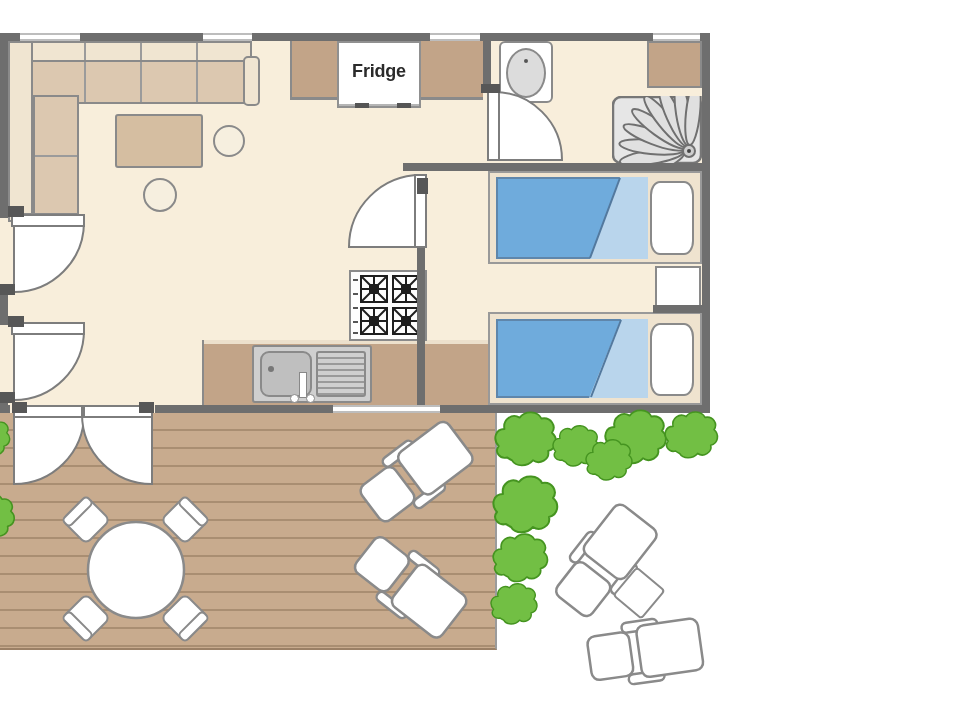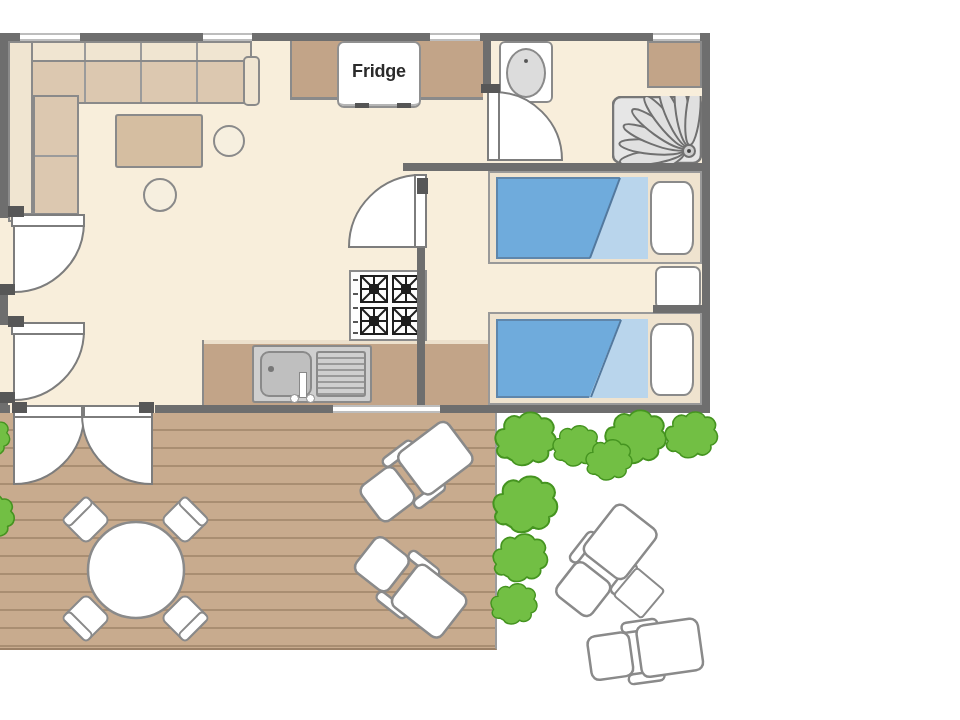--- a/index.html
+++ b/index.html
@@ -6,21 +6,21 @@
   *{box-sizing:border-box;}
   #canvas{position:relative;width:960px;height:720px;background:var(--background,#fff);overflow:hidden;
           font-family:"Liberation Sans","DejaVu Sans",sans-serif;}
   .abs{position:absolute;}
   .wall{position:absolute;background:var(--wall,#6e6e6e);}
   .window{position:absolute;background:#ffffff;border-top:2px solid #bdbdbd;border-bottom:2px solid #bdbdbd;}
   .b2{border:2px solid var(--outline,#8a8a8a);}
   .cream{background:var(--sofa-frame,#f0e5d1);}
   .tan{background:var(--counter,#c2a488);}
   .cushion{background:var(--sofa-cushion,#dcc8b0);}
-  .white-box{background:#ffffff;border-radius:7px;}
+  .white-box{background:#ffffff;}
   .label{color:var(--text,#2b2b2b);font-weight:bold;display:flex;align-items:center;justify-content:center;
          text-align:center;letter-spacing:-0.2px;}
   svg{display:block;}
   .svg-overlay{position:absolute;left:0;top:0;pointer-events:none;}
 </style>
 </head>
 <body>
 
 <div id="canvas" style="--background: #ffffff; --wall: #6e6e6e; --floor: #f8eedb; --outline: #8a8a8a; --counter: #c2a488; --sofa-cushion: #dcc8b0; --sofa-frame: #f0e5d1; --table-wood: #d5bea1; --bed-blanket: #6fabdc; --bed-blanket-fold: #b9d5ec; --bed-frame: #efe3cf; --bed-edge: #5f86ab; --deck: #c8ab8e; --deck-line: #a98e72; --bush: #72bf44; --bush-outline: #459420; --fixture-gray: #d9d9d9; --text: #2b2b2b;">
 

